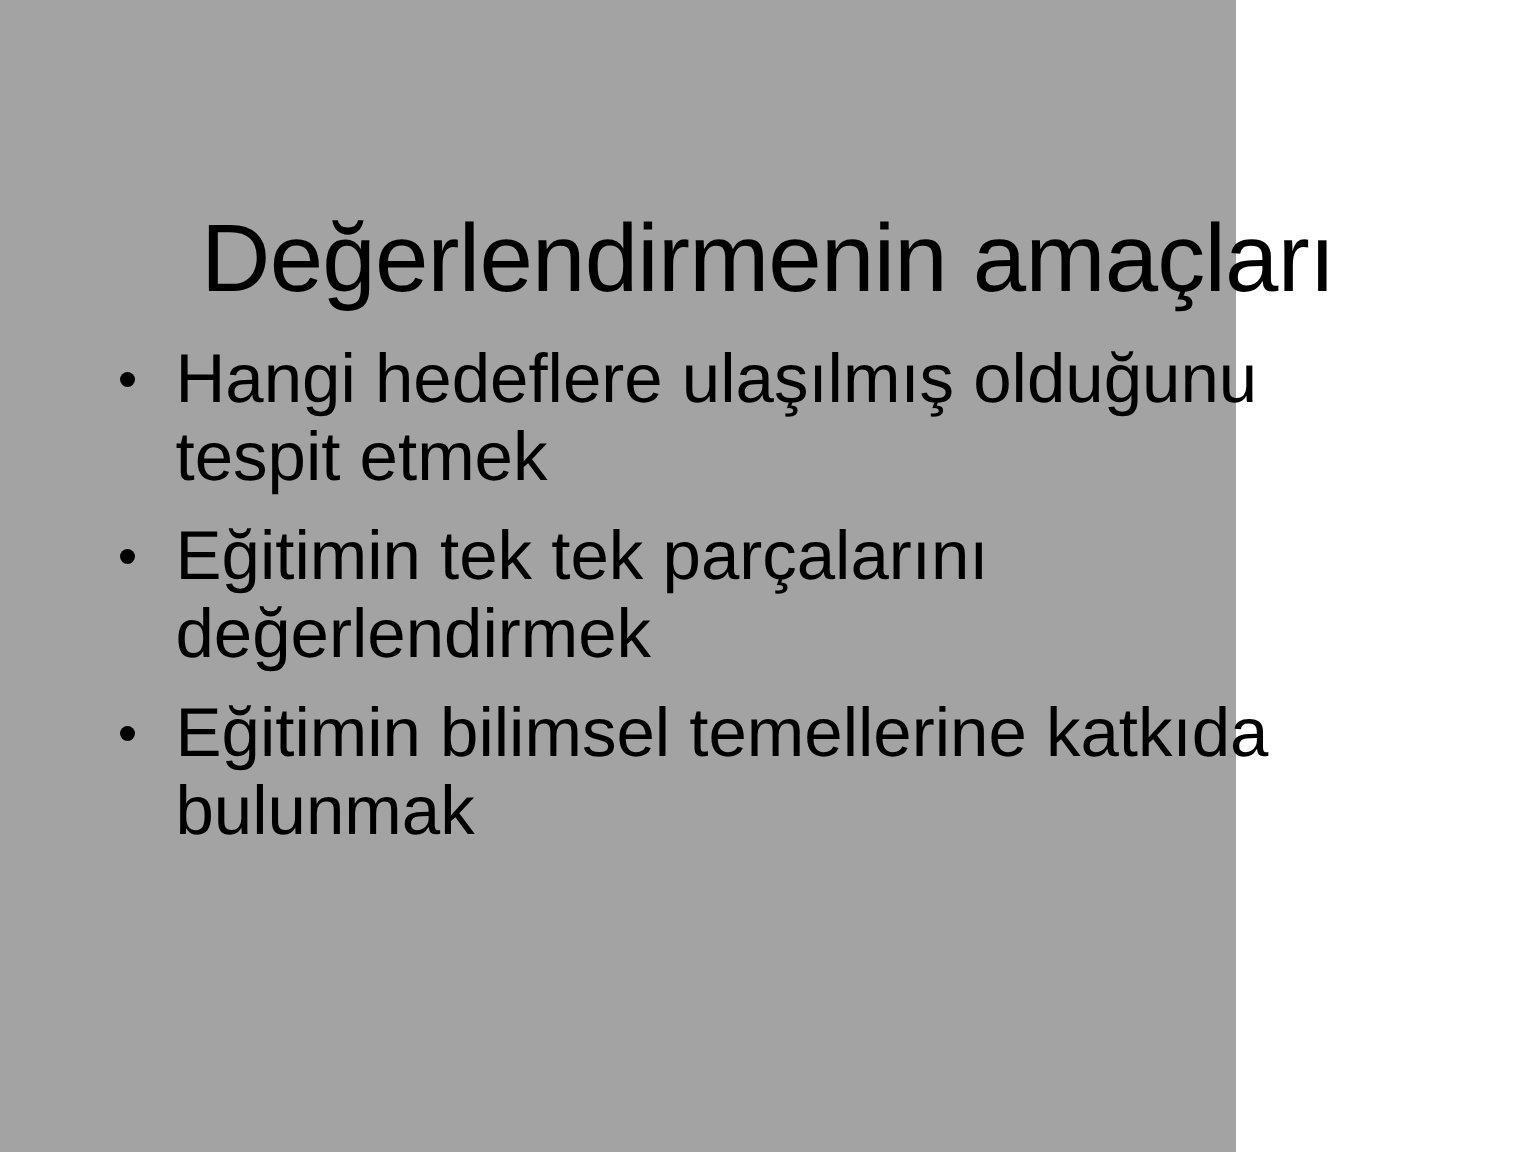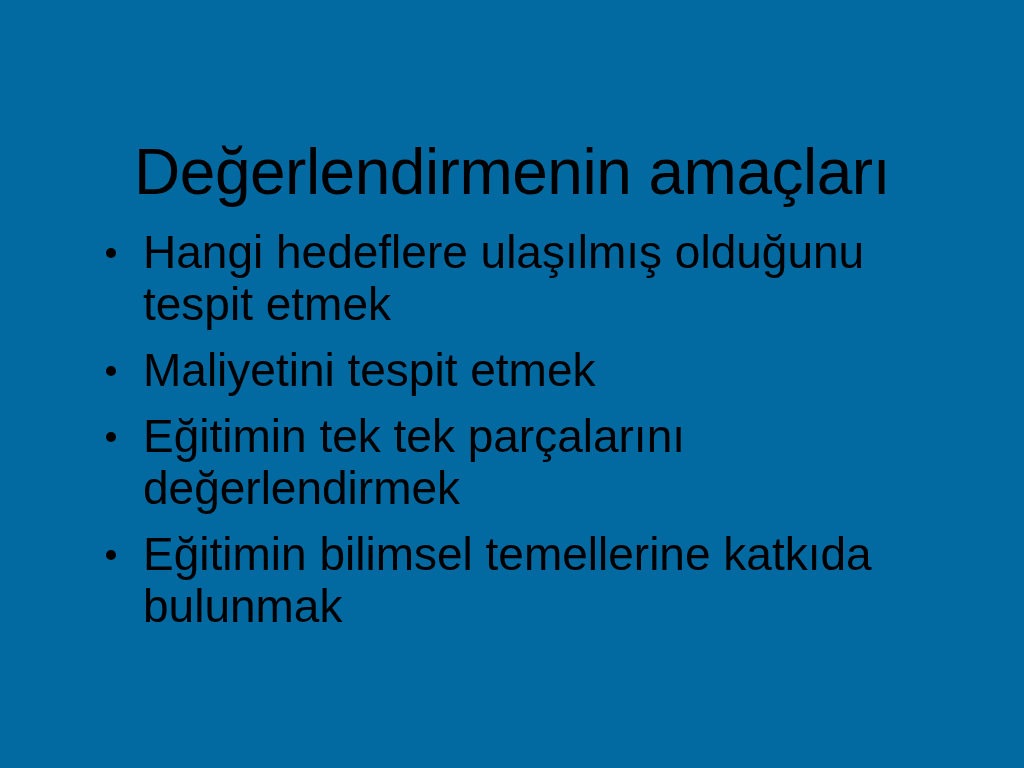--- a/index.html
+++ b/index.html
@@ -12,23 +12,23 @@
     width: 1024px;
     height: 768px;
     overflow: hidden;
     font-family: "Liberation Sans", sans-serif;
     color: #000000;
     -webkit-font-smoothing: antialiased;
   }
 
   .slide {
     position: relative;
-    width: 1024px;
+    width: 824px;
     height: 768px;
-    background: #0369a1;
+    background: #a3a3a3;
     box-sizing: border-box;
   }
 
   
   .slide-title {
     position: absolute;
     left: 62px;
     top: 96px;
     width: 900px;
     text-align: center;
@@ -37,21 +37,21 @@
     font-weight: 400;
     line-height: 1.04;
     letter-spacing: -0.5px;
     color: #000000;
     white-space: nowrap;
   }
 
   
   .body-list {
     position: absolute;
-    left: 96px;
+    left: 70px;
     top: 226px;
     width: 800px;
     margin: 0;
     padding: 0;
     list-style: none;
   }
 
   .bullet-item {
     position: relative;
     padding-left: 47px;
@@ -89,24 +89,20 @@
 
   <h1 class="slide-title">Değerlendirmenin amaçları</h1>
 
   <ul class="body-list">
 
     <li class="bullet-item">
       <span class="bullet-marker"></span>
       <span class="bullet-text">Hangi hedeflere ulaşılmış olduğunu tespit etmek</span>
     </li>
 
-    <li class="bullet-item">
-      <span class="bullet-marker"></span>
-      <span class="bullet-text">Maliyetini tespit etmek</span>
-    </li>
 
     <li class="bullet-item">
       <span class="bullet-marker"></span>
       <span class="bullet-text">Eğitimin tek tek parçalarını değerlendirmek</span>
     </li>
 
     <li class="bullet-item">
       <span class="bullet-marker"></span>
       <span class="bullet-text">Eğitimin bilimsel temellerine katkıda bulunmak</span>
     </li>

